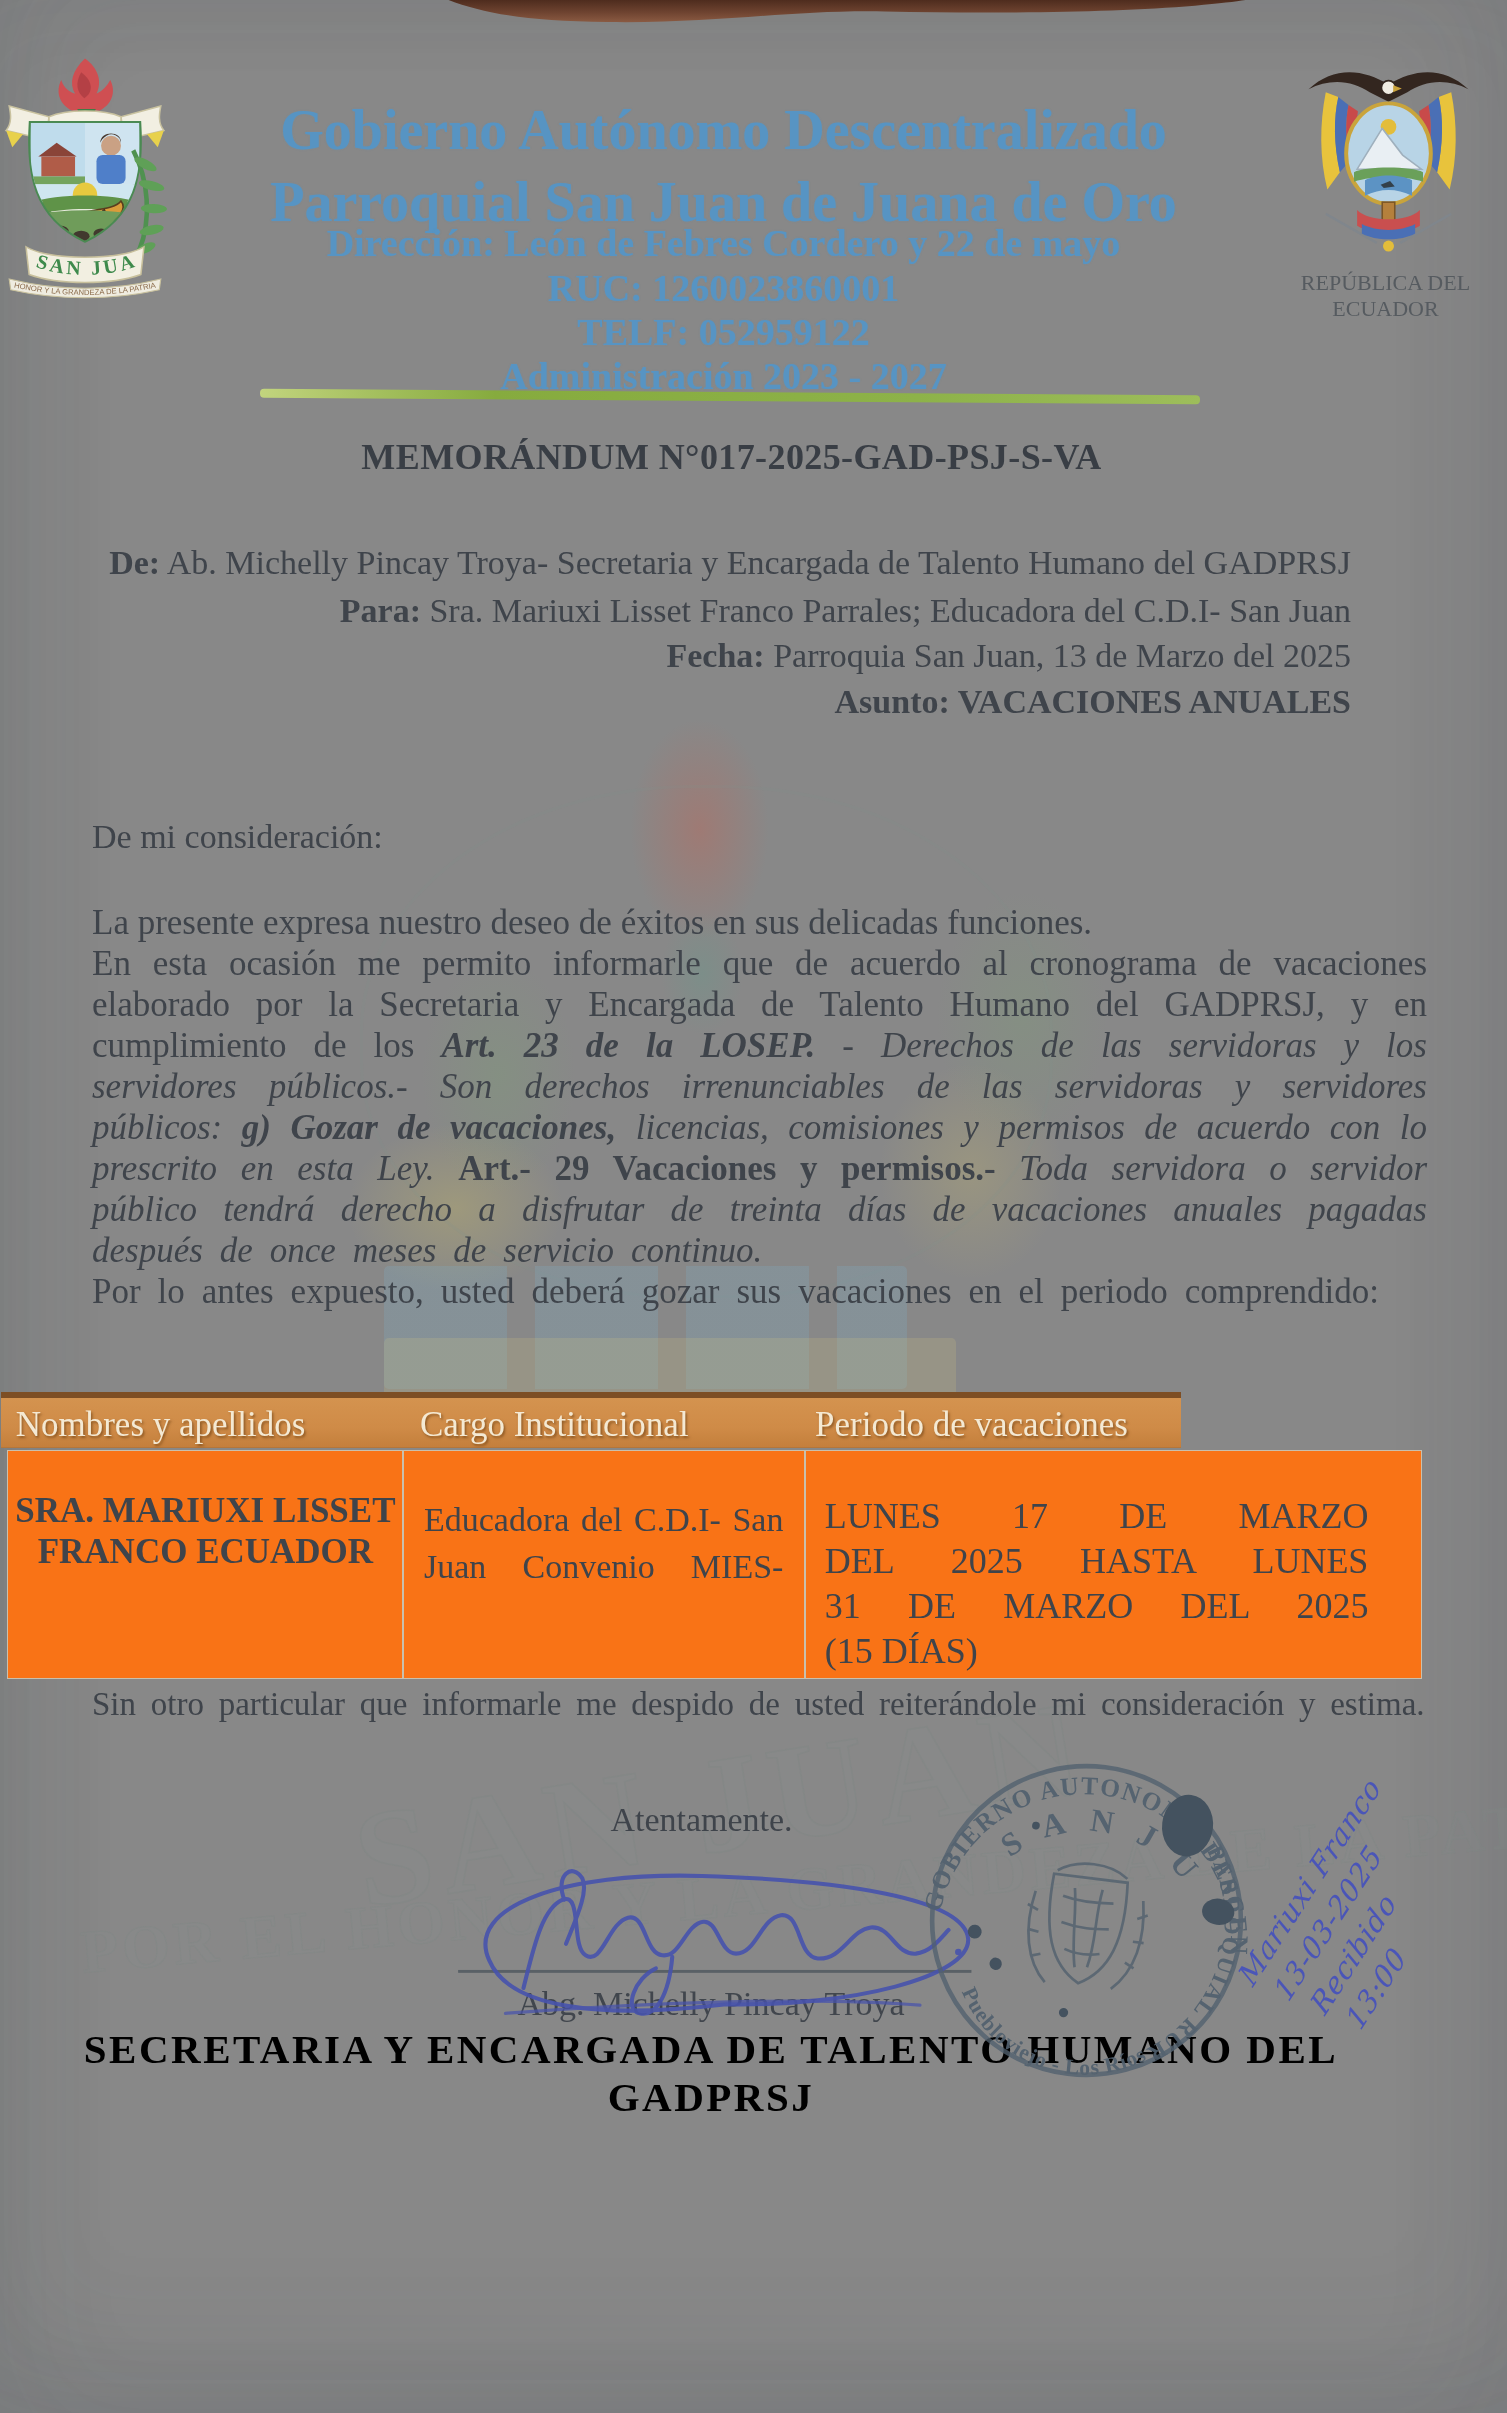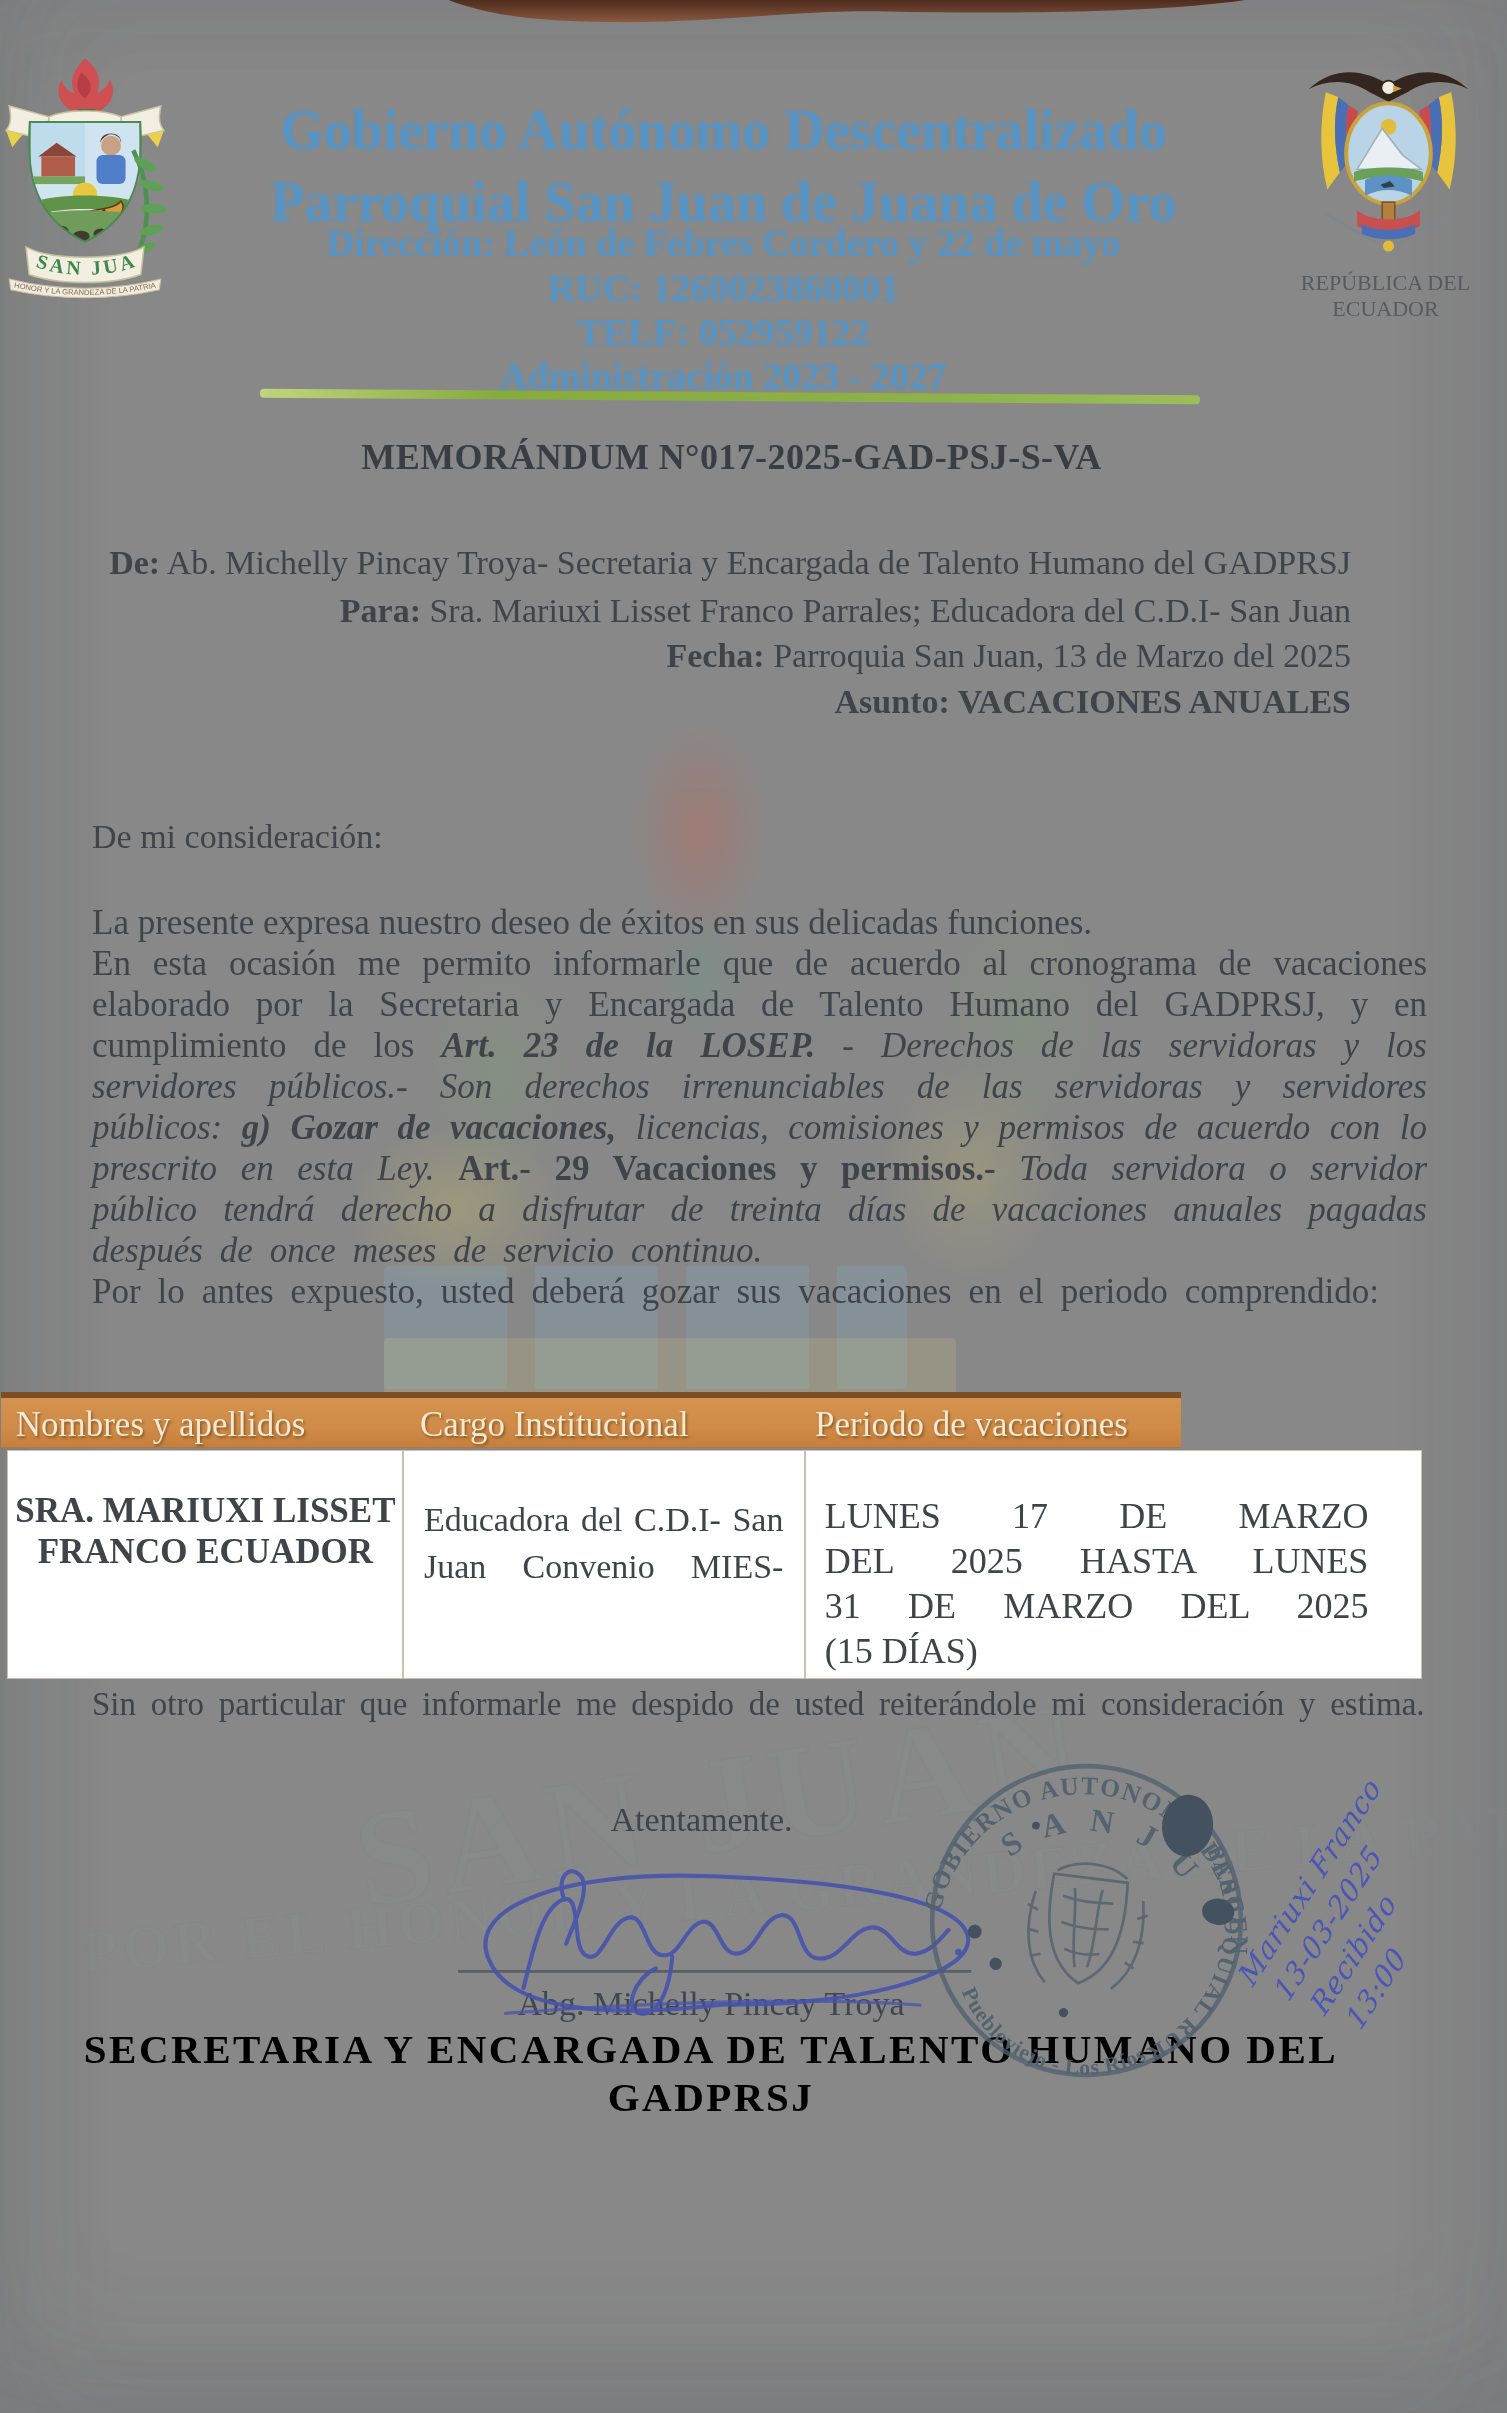--- a/index.html
+++ b/index.html
@@ -45,21 +45,21 @@
   .bodyflow p{margin:0;}
   .just{text-align:justify;text-align-last:left;word-spacing:8.2px;}
   .bi{font-weight:bold;font-style:italic;}
   .it{font-style:italic;}
   .bd{font-weight:bold;}
   
   .thead{position:absolute;left:1px;top:1392px;width:1180px;height:49px;
     background:linear-gradient(180deg,#d4934f 0%,#cf8b47 60%,#c47f3c 100%);
     border-top:6.5px solid #7d4e24;border-bottom:1.6px solid #b5763a;}
   .thead span{position:absolute;top:6.5px;font-size:35px;color:#f4e9d3;text-shadow:1.6px 1.6px 2.5px rgba(90,50,10,.55);}
-  .trow{position:absolute;left:7.4px;top:1450px;width:1415px;height:229px;background:#ffffff;
+  .trow{position:absolute;left:7.4px;top:1450px;width:1415px;height:229px;background:#f97316;
     border:1.6px solid #c9c0ad;box-sizing:border-box;}
   .cell{position:absolute;top:0;height:100%;box-sizing:border-box;}
   .c1{left:0;width:396px;border-right:2.5px solid #c9c0ad;padding-top:39px;text-align:center;font-weight:bold;font-size:35px;line-height:41px;}
   .c2{left:396px;width:402px;border-right:2.5px solid #c9c0ad;padding:45px 21px 0 19.6px;font-size:34px;line-height:47px;}
   .c3{left:800px;width:612px;padding:43px 52px 0 16.4px;font-size:36px;line-height:45px;}
   .jline{text-align:justify;text-align-last:justify;}
   .jlast{text-align:left;}
   
   .closing{position:absolute;left:92px;top:1683px;width:1335px;font-size:33px;line-height:43px;text-align:justify;text-align-last:left;word-spacing:6.5px;}
   .atent{position:absolute;left:456px;top:1801px;width:491px;text-align:center;font-size:34px;}

